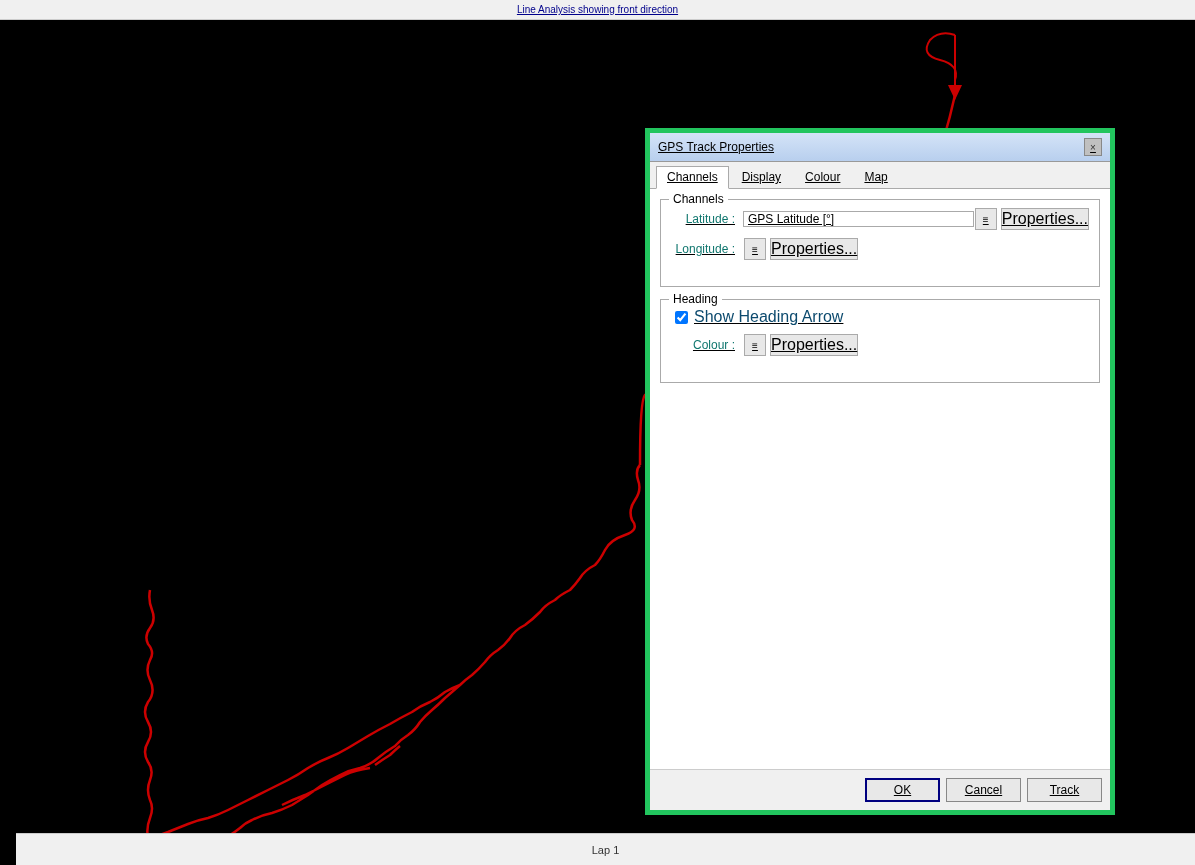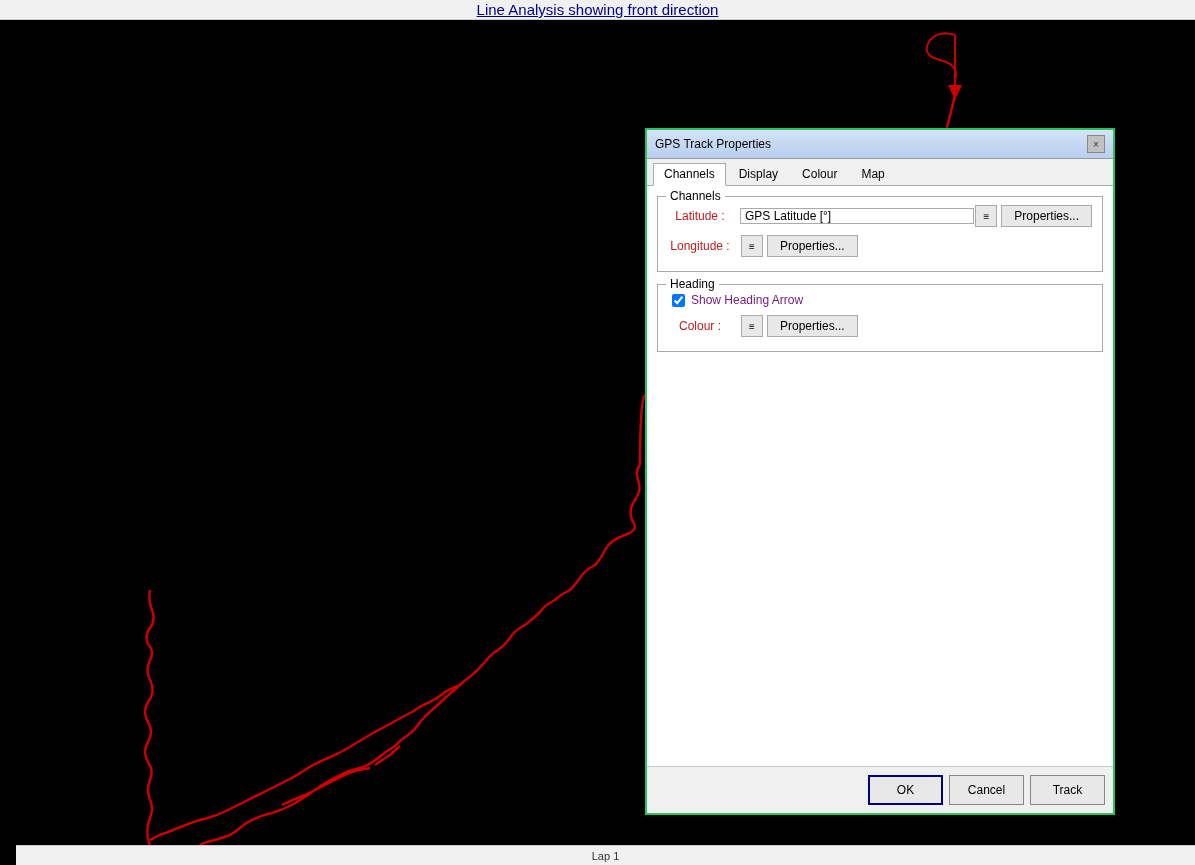--- a/index.html
+++ b/index.html
@@ -23,21 +23,21 @@
       height: 20px;
       background: #f0f0f0;
       border-bottom: 1px solid #ccc;
       display: flex;
       align-items: center;
       justify-content: center;
       z-index: 10;
     }
 
     #title-bar span {
-      font-size: 15px;
+      font-size: 10px;
       color: #00008b;
       text-decoration: underline;
     }
 
     
     #canvas-area {
       position: absolute;
       top: 20px;
       left: 0;
       right: 0;
@@ -54,44 +54,45 @@
       width: 100%;
       height: 100%;
     }
 
     
     #status-bar {
       position: absolute;
       bottom: 0;
       left: 16px;
       right: 0;
-      height: 20px;
+      height: 32px;
       background: #f0f0f0;
       border-top: 1px solid #ccc;
       display: flex;
       align-items: center;
       justify-content: center;
       z-index: 10;
     }
 
     #status-bar span {
       font-size: 11px;
       color: #333;
     }
 
     
     #dialog {
       position: absolute;
       top: 128px;
       left: 645px;
       width: 470px;
       background: #f0f0f0;
-      border: 2px solid #22c55e;
+      border: 5px solid #22c55e;
       box-shadow: 3px 3px 8px rgba(0,0,0,0.4);
       z-index: 100;
+      text-decoration: underline;
     }
 
     #dialog-titlebar {
       background: linear-gradient(to bottom, #d4e3f7, #b8cfee);
       padding: 5px 8px;
       display: flex;
       align-items: center;
       justify-content: space-between;
       border-bottom: 1px solid #999;
     }
@@ -167,28 +168,28 @@
       color: #000;
     }
 
     .field-row {
       display: flex;
       align-items: center;
       margin-bottom: 8px;
     }
 
     .field-row:last-child {
-      margin-bottom: 4px;
+      margin-bottom: 16px;
     }
 
     .field-label {
       width: 72px;
       font-size: 12px;
-      color: #b91c1c;
-      text-align: center;
+      color: #0f766e;
+      text-align: right;
       padding-right: 8px;
     }
 
     .field-input {
       flex: 1;
       height: 16px;
       border: 1px solid #aaa;
       background: #fff;
       padding: 0 4px;
       font-size: 12px;
@@ -203,61 +204,61 @@
       cursor: pointer;
       display: flex;
       align-items: center;
       justify-content: center;
       font-size: 10px;
       margin-left: 1px;
     }
 
     .properties-btn {
       height: 22px;
-      padding: 0 12px;
+      padding: 0 0;
       border: 1px solid #aaa;
       background: #e8e8e8;
       cursor: pointer;
-      font-size: 12px;
+      font-size: 16px;
       margin-left: 4px;
       white-space: nowrap;
     }
 
     
     .checkbox-row {
       display: flex;
       align-items: center;
       margin-bottom: 8px;
       padding-left: 4px;
     }
 
     .checkbox-row input[type="checkbox"] {
       margin-right: 6px;
       width: 13px;
       height: 13px;
     }
 
     .checkbox-row label {
-      font-size: 12px;
-      color: #701a75;
+      font-size: 16px;
+      color: #0c4a6e;
     }
 
     
     #dialog-footer {
       background: #f0f0f0;
       padding: 8px;
       display: flex;
       justify-content: flex-end;
       gap: 6px;
       border-top: 1px solid #ccc;
     }
 
     .footer-btn {
       width: 75px;
-      height: 30px;
+      height: 24px;
       border: 1px solid #888;
       background: #e8e8e8;
       cursor: pointer;
       font-size: 12px;
     }
 
     .footer-btn.ok-btn {
       border: 2px solid #000080;
     }
   </style>

